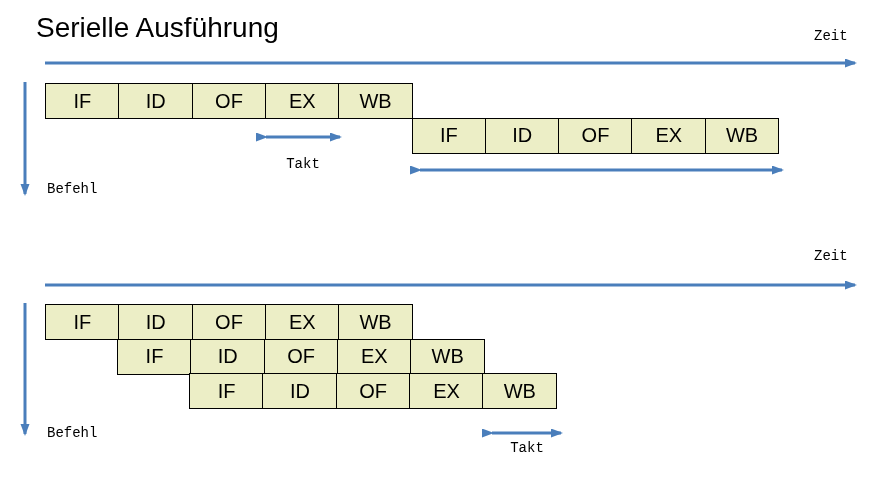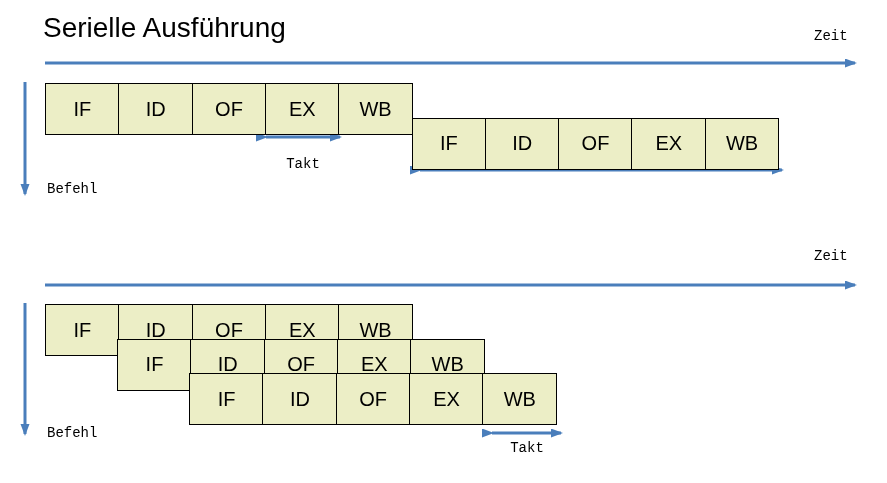--- a/index.html
+++ b/index.html
@@ -38,21 +38,21 @@
     white-space: nowrap;
     font-family: Liberation Mono, monospace;
   }
   .centered { transform: translateX(-50%); }
   .stage-row {
     position: absolute;
     display: flex;
   }
   .stage-cell {
     width: 74.8px;
-    height: 52px;
+    height: 36px;
     border: 1.5px solid var(--box-border);
     background: var(--box-fill);
     display: flex;
     align-items: center;
     justify-content: center;
     font-size: 20px;
     color: var(--text);
   }
   .stage-cell + .stage-cell { margin-left: -1.5px; }
   svg.arrow-layer {
@@ -81,21 +81,21 @@
     </defs>
     <line class="arrow-line" x1="45" y1="63" x2="855" y2="63" marker-end="url(#ah)"></line>
     <line class="arrow-line" x1="25" y1="82" x2="25" y2="194" marker-end="url(#ah)"></line>
     <line class="arrow-line" x1="266" y1="137" x2="340" y2="137" marker-start="url(#ah)" marker-end="url(#ah)"></line>
     <line class="arrow-line" x1="420" y1="170" x2="782" y2="170" marker-start="url(#ah)" marker-end="url(#ah)"></line>
     <line class="arrow-line" x1="45" y1="285" x2="855" y2="285" marker-end="url(#ah)"></line>
     <line class="arrow-line" x1="25" y1="303" x2="25" y2="434" marker-end="url(#ah)"></line>
     <line class="arrow-line" x1="492" y1="433" x2="561" y2="433" marker-start="url(#ah)" marker-end="url(#ah)"></line>
   </svg>
 
-  <div class="section-title" style="left:36px; top:12px;margin-left:7px;">Serielle Ausführung</div>
+  <div class="section-title" style="left:36px; top:12px;">Serielle Ausführung</div>
 
   <div class="axis-label" style="left:814px; top:28px;">Zeit</div>
 
   <div class="stage-row" style="left:45px; top:83px;">
     <div class="stage-cell">IF</div>
     <div class="stage-cell">ID</div>
     <div class="stage-cell">OF</div>
     <div class="stage-cell">EX</div>
     <div class="stage-cell">WB</div>
   </div>

